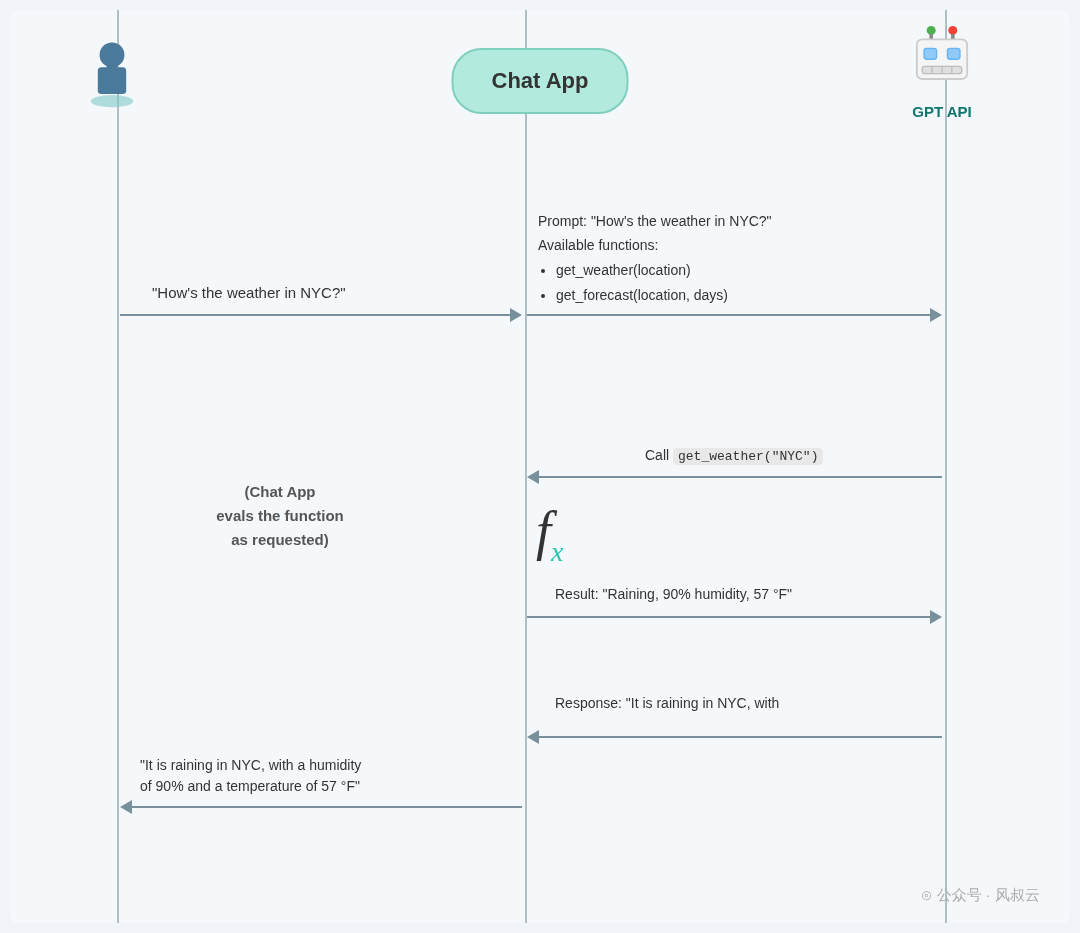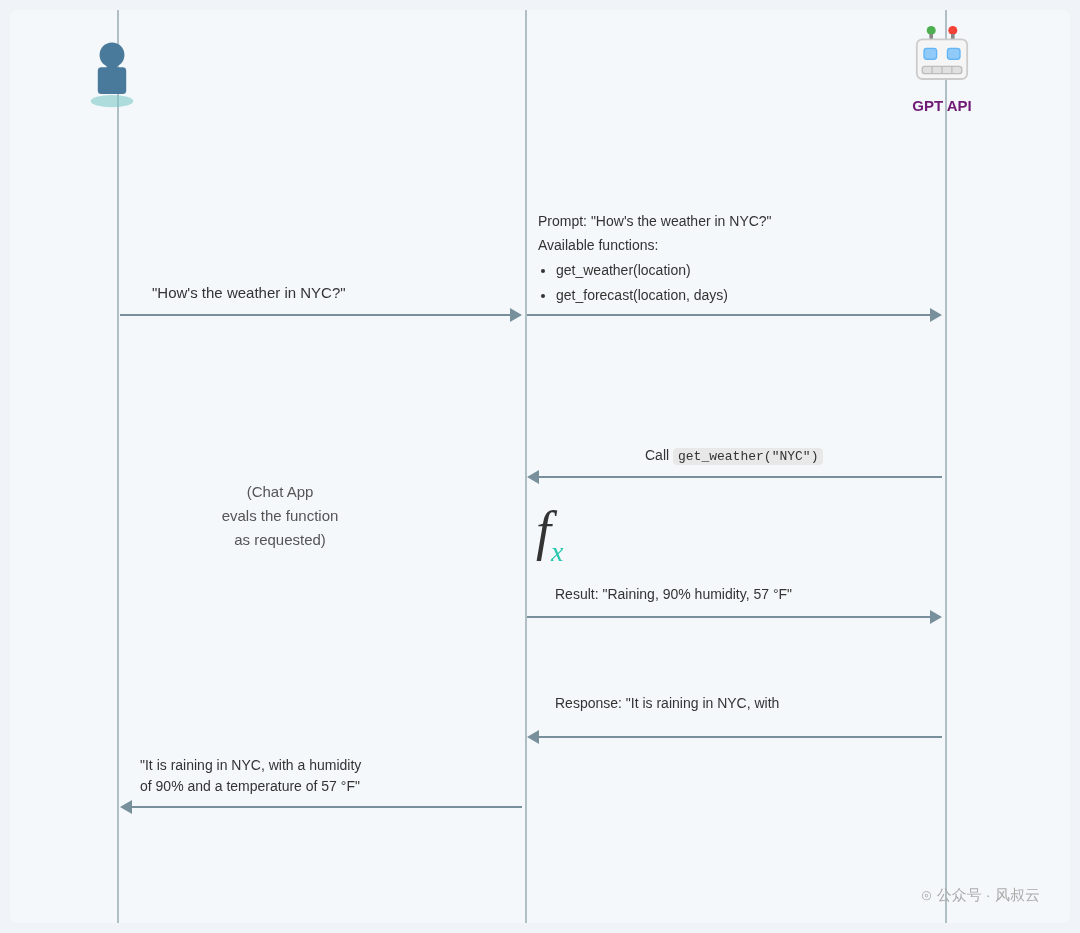--- a/index.html
+++ b/index.html
@@ -49,22 +49,22 @@
 
     
     .robot-icon {
       width: 72px;
       height: 72px;
     }
 
     .actor-label {
       font-size: 15px;
       font-weight: 600;
-      color: #701a75;
-      margin-top: 0;
+      color: #0f766e;
+      margin-top: 6px;
       text-align: center;
     }
 
     
     .chat-app-bubble {
       position: absolute;
       top: 38px;
       left: 50%;
       transform: translateX(-50%);
       background: #b2ebde;
@@ -138,20 +138,21 @@
       font-style: italic;
     }
 
     
     .eval-text {
       position: absolute;
       font-size: 15px;
       color: #555;
       text-align: center;
       line-height: 1.6;
+      font-weight: bold;
     }
 
     
     .watermark {
       position: absolute;
       bottom: 18px;
       right: 30px;
       font-size: 15px;
       color: #aaa;
     }
@@ -188,20 +189,23 @@
       <ellipse cx="30" cy="80" rx="24" ry="7" fill="#7ec8c8" opacity="0.6"></ellipse>
 
       <rect x="14" y="42" width="32" height="30" rx="4" fill="#4a7a9b"></rect>
 
       <circle cx="30" cy="28" r="14" fill="#4a7a9b"></circle>
 
       <rect x="24" y="40" width="12" height="6" fill="#4a7a9b"></rect>
     </svg>
   </div>
 
+  <div class="chat-app-bubble">
+    <span>Chat App</span>
+  </div>
 
   <div class="actor" style="left: 896px; top: 15px;">
     <svg class="robot-icon" viewBox="0 0 80 80" fill="none" xmlns="http://www.w3.org/2000/svg">
 
       <circle cx="28" cy="6" r="5" fill="#4caf50"></circle>
       <circle cx="52" cy="6" r="5" fill="#f44336"></circle>
 
       <rect x="26" y="10" width="4" height="8" fill="#888"></rect>
       <rect x="50" y="10" width="4" height="8" fill="#888"></rect>
 

